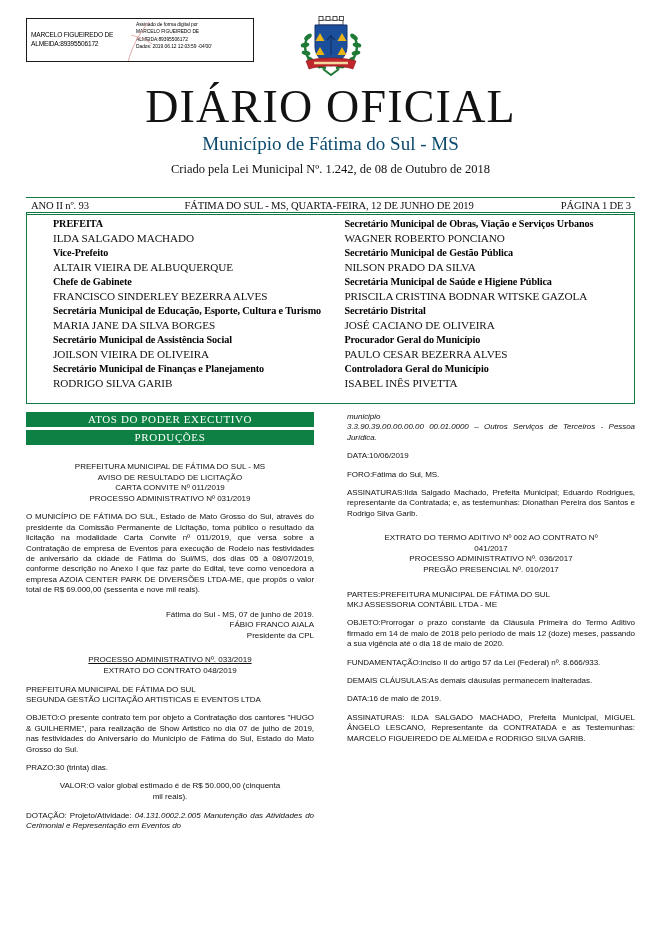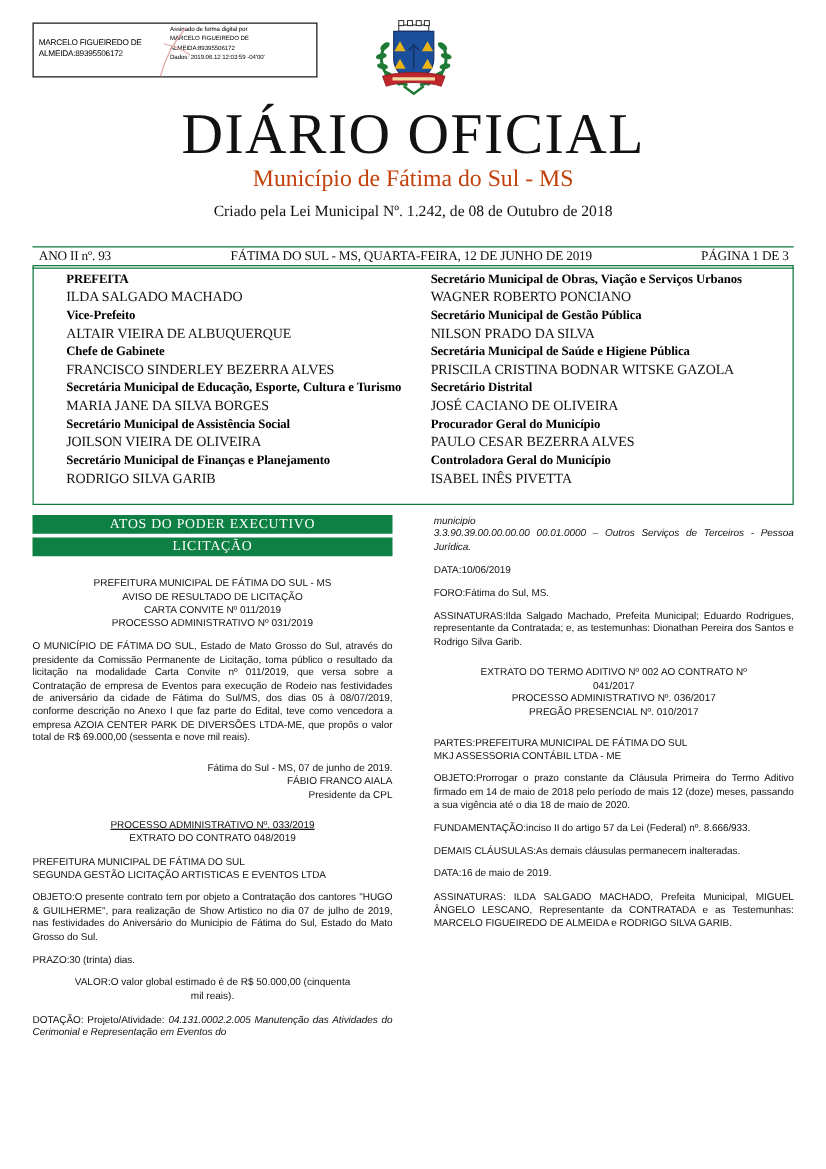--- a/index.html
+++ b/index.html
@@ -102,21 +102,21 @@
     letter-spacing: 1.2px;
     font-weight: 400;
     color: #121212;
     margin: 0;
   }
   .doc-sub {
     font-family: "Liberation Serif", serif;
     font-size: 19px;
     line-height: 23px;
     font-weight: 400;
-    color: #c2410c;
+    color: #0c4a6e;
     margin: 2px 0 0 0;
   }
   .doc-law {
     font-family: "Liberation Serif", serif;
     font-size: 12.5px;
     line-height: 16px;
     font-weight: 400;
     color: #121212;
     margin: 6px 0 16px 0;
   }
@@ -352,21 +352,21 @@
       <div class="off-name">ISABEL INÊS PIVETTA</div>
     </div>
   </div>
 
   <div class="body-cols">
 
     <div class="col left">
 
       <div class="bars-wrap">
         <div class="greenbar">ATOS DO PODER EXECUTIVO</div>
-        <div class="greenbar">LICITAÇÃO</div>
+        <div class="greenbar">PRODUÇÕES</div>
       </div>
 
       <div class="spacer-14"></div>
 
       <p class="center-blk">
         <span>PREFEITURA MUNICIPAL DE FÁTIMA DO SUL - MS</span><br>
         <span>AVISO DE RESULTADO DE LICITAÇÃO</span><br>
         <span>CARTA CONVITE Nº 011/2019</span><br>
         <span>PROCESSO ADMINISTRATIVO Nº 031/2019</span>
       </p>

